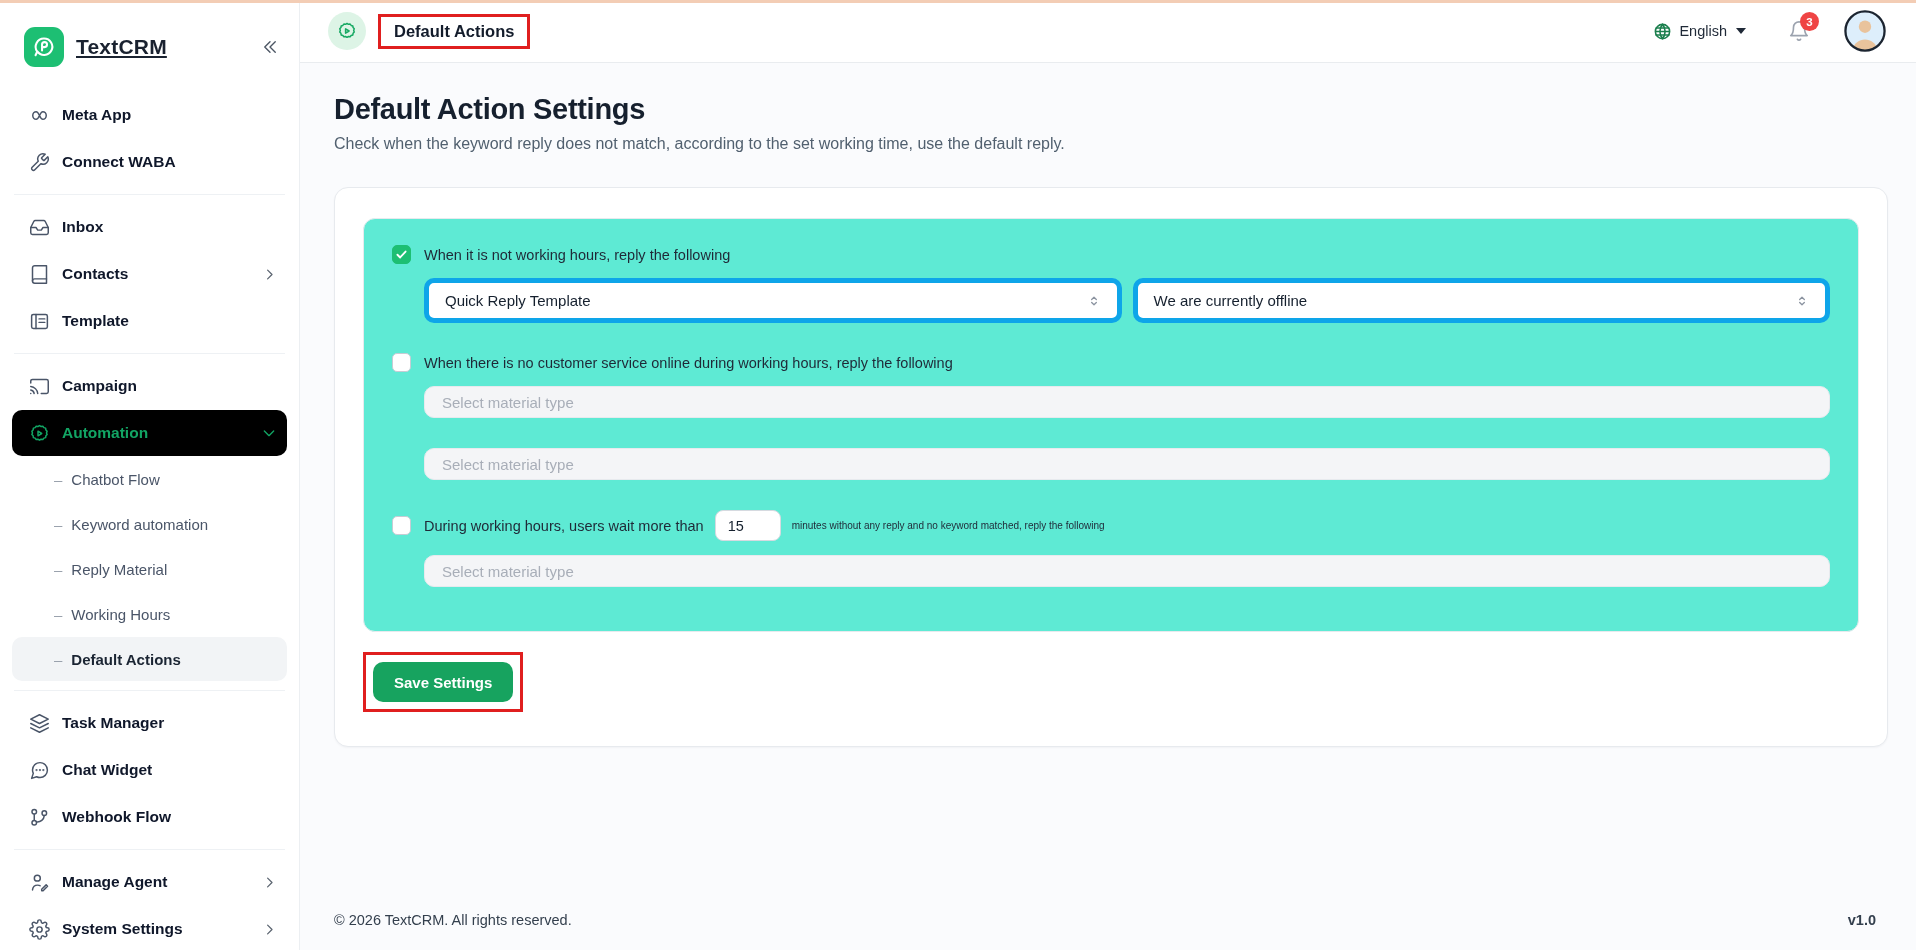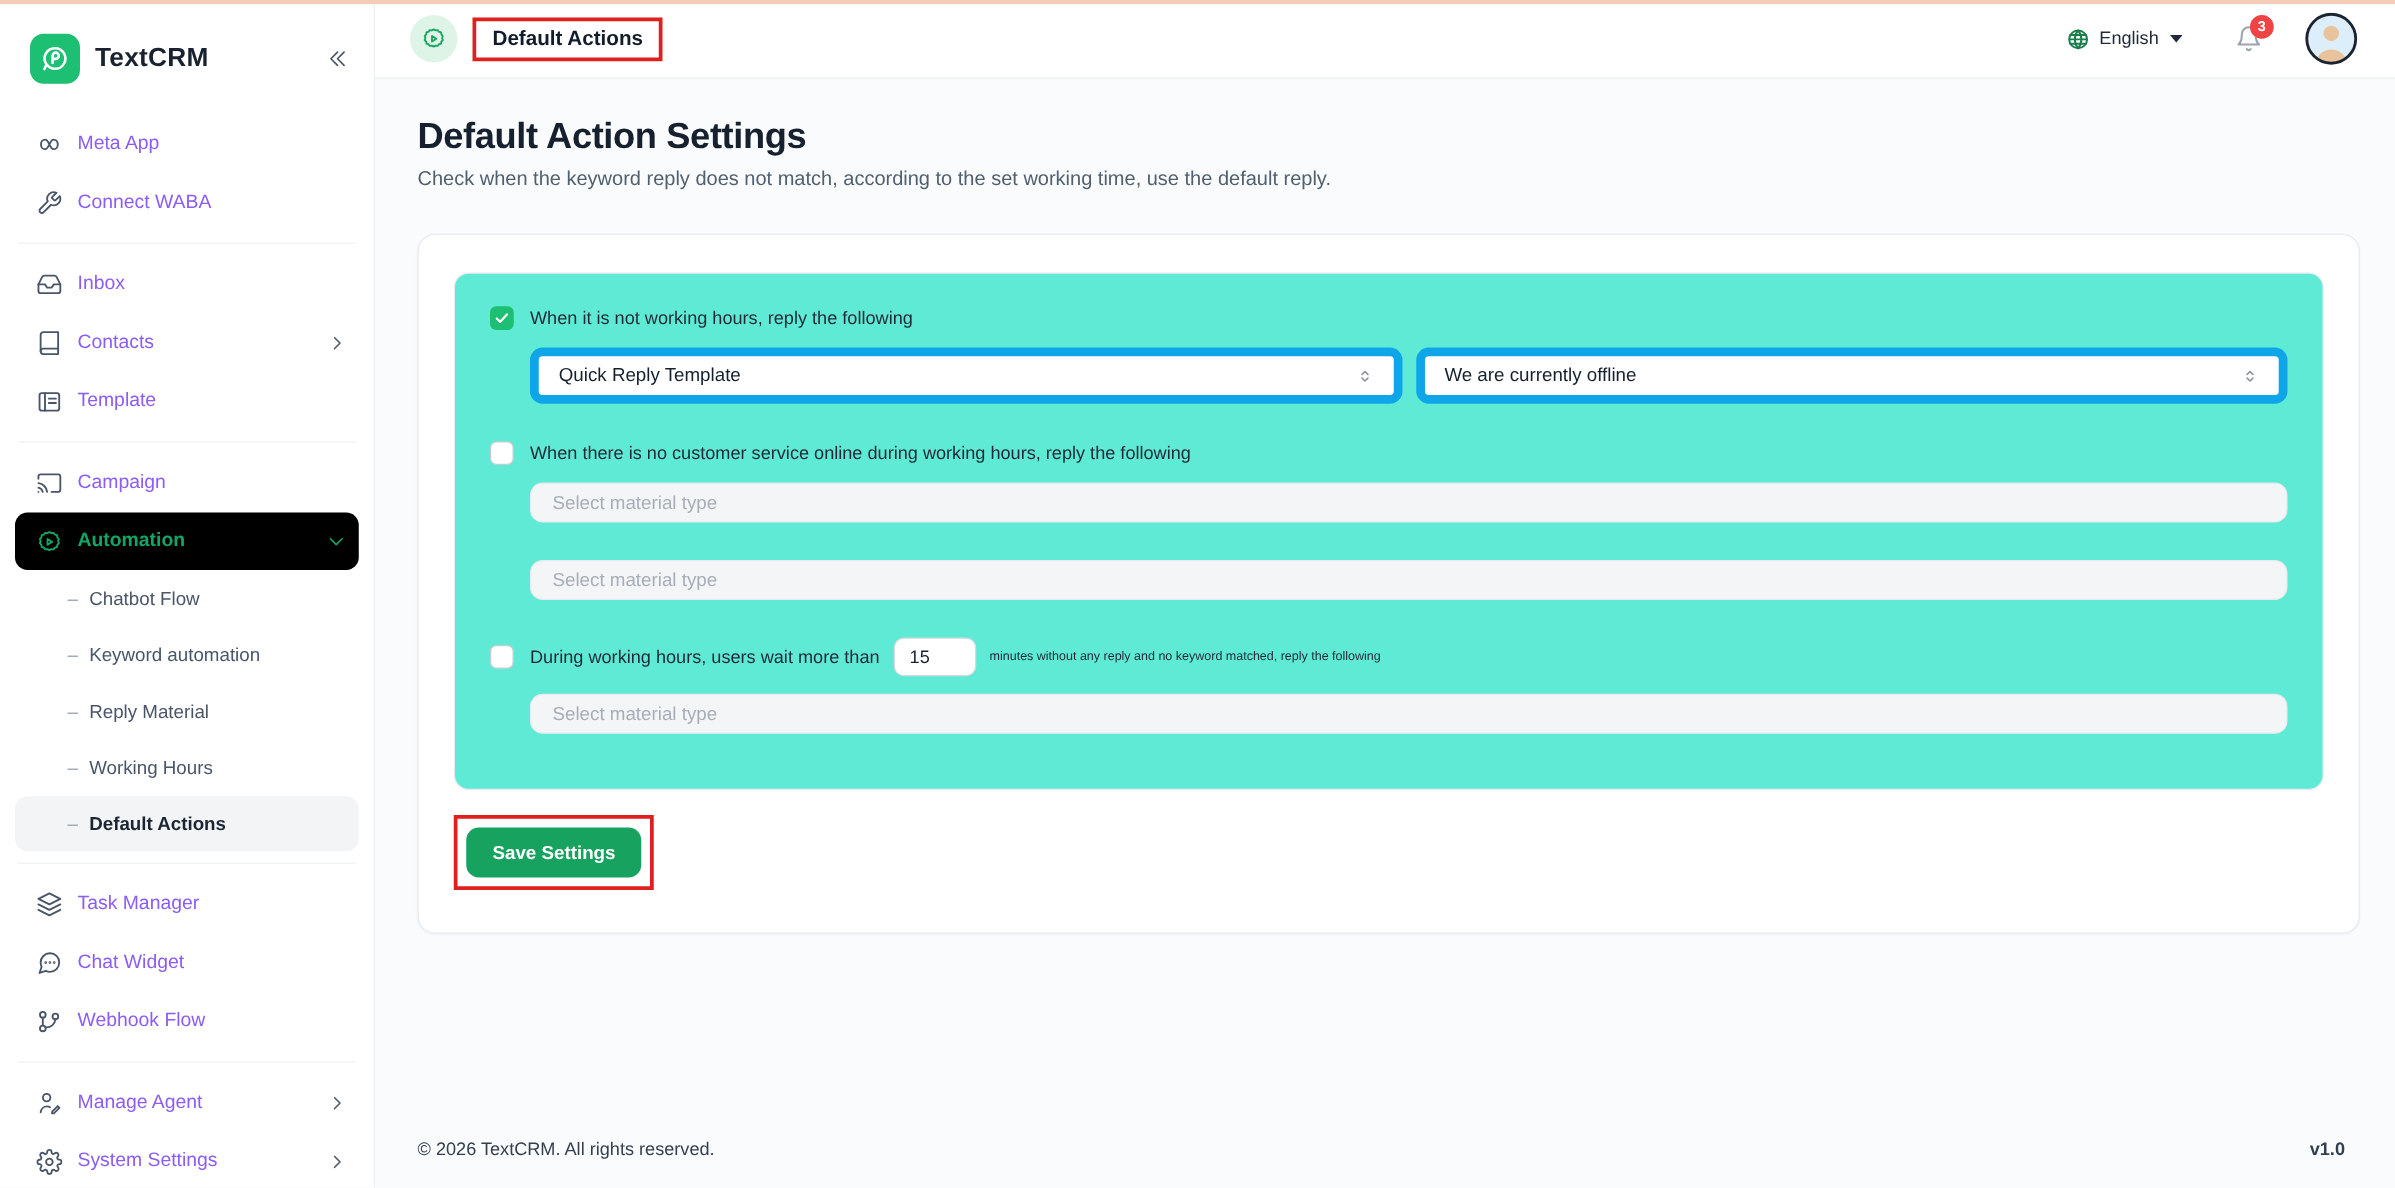--- a/index.html
+++ b/index.html
@@ -7,27 +7,27 @@
   body { font-family:"Liberation Sans", sans-serif; background:#fafbfd; color:#1b2533; }
 
   .top-accent { position:fixed; top:0; left:0; width:100%; height:3px; background:#f3cdb5; z-index:60; }
 
   .app { display:flex; width:1916px; height:950px; }
 
   
   .sidebar { width:300px; min-width:300px; background:#fff; border-right:1px solid #eceff2; height:950px; overflow:hidden; padding-top:3px; }
   .brand-row { display:flex; align-items:center; height:88px; padding:0 20px 0 24px; }
   .logo-sq { width:40px; height:40px; border-radius:11px; background:#1dbf73; display:flex; align-items:center; justify-content:center; }
-  .brand-name { font-size:21px; font-weight:700; color:#1a2230; margin-left:12px; letter-spacing:.2px; }
+  .brand-name { font-size:21px; font-weight:700; color:#1a2230; margin-left:12px; letter-spacing:.2px;text-decoration:underline; }
   .collapse { margin-left:auto; color:#4b5563; display:flex; cursor:pointer; }
 
   .nav { padding:0 0 10px 0; }
   .nav-item { display:flex; align-items:center; height:46px; margin:1px 12px; padding:0 10px 0 17px; border-radius:10px; cursor:pointer; }
   .nav-item .nicon { width:21px; height:21px; color:#4a5568; display:flex; align-items:center; justify-content:center; }
-  .nav-item .nlabel { margin-left:12px; font-size:15.5px; font-weight:400; color:#8b5cf6; }
+  .nav-item .nlabel { margin-left:12px; font-size:15.5px; font-weight:700; color:#0f172a; }
   .nav-item .nchev { margin-left:auto; color:#5b6470; display:flex; }
   .nav-item.active { background:#000000; }
   .nav-item.active .nicon { color:#12a564; }
   .nav-item.active .nlabel { color:#12a564; font-weight:700; }
   .nav-item.active .nchev { color:#12a564; }
 
   .sub-item { display:flex; align-items:center; height:44px; margin:1px 12px; padding-left:42px; border-radius:10px; cursor:pointer; }
   .sub-item .dash { color:#9aa2ad; font-size:15px; margin-right:9px; }
   .sub-item .slabel { font-size:15px; font-weight:500; color:#4a5568; }
   .sub-item.active { background:#f2f4f6; }
@@ -58,21 +58,21 @@
   .outer-card { margin-top:34px; background:#fff; border:1px solid #e7eaee; border-radius:14px; box-shadow:0 1px 2px rgba(16,24,40,.04); padding:30px 28px 34px 28px; }
   .inner-card { background:#5eead4; border:1px solid #e7eaee; border-radius:12px; padding:26px 28px 44px 28px; }
 
   .chk-row { display:flex; align-items:center; }
   .checkbox { width:19px; height:19px; border-radius:5px; border:1.5px solid #c6ccd4; background:#fff; display:inline-flex; align-items:center; justify-content:center; flex:none; cursor:pointer; }
   .checkbox.checked { background:#1dbf73; border-color:#1dbf73; }
   .chk-label { margin-left:13px; font-size:14.5px; color:#1f2937; }
   .chk-label-part { font-size:10px; color:#1f2937; }
 
   .fields-row { display:flex; gap:11px; margin:14px 0 30px 32px; }
-  .select-box { flex:1; height:45px; border:7px solid #0ea5e9; border-radius:10px; background:#fff; display:flex; align-items:center; padding:0 16px; cursor:pointer; }
+  .select-box { flex:1; height:45px; border:5px solid #0ea5e9; border-radius:10px; background:#fff; display:flex; align-items:center; padding:0 16px; cursor:pointer; }
   .select-text { font-size:15px; color:#15202e; }
   .select-chev { margin-left:auto; color:#8b93a0; display:flex; }
 
   .material-wrap { margin:14px 0 30px 32px; }
   .material-input { width:100%; height:32px; background:#f4f5f7; border:1px solid #e7eaee; border-radius:10px; padding:0 17px; font-size:15px; font-family:"Liberation Sans", sans-serif; color:#1f2937; outline:none; }
   .material-input::placeholder { color:#a8aeb8; }
   .material-wrap.last { margin-bottom:0; }
 
   .minutes-input { width:66px; height:31px; border:1px solid #d6dae0; border-radius:8px; background:#fff; margin:0 11px; padding:0 12px; font-size:14.5px; font-family:"Liberation Sans", sans-serif; color:#15202e; outline:none; }
 

